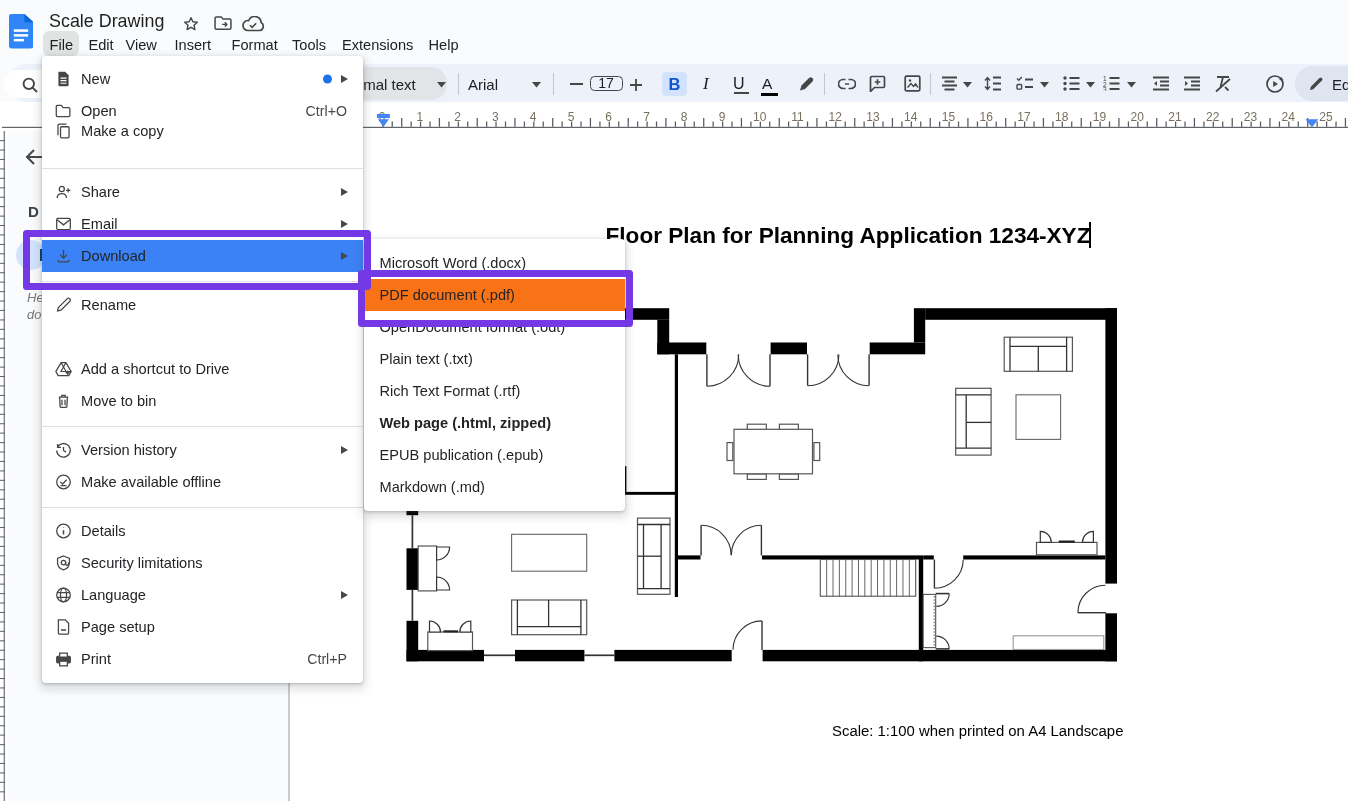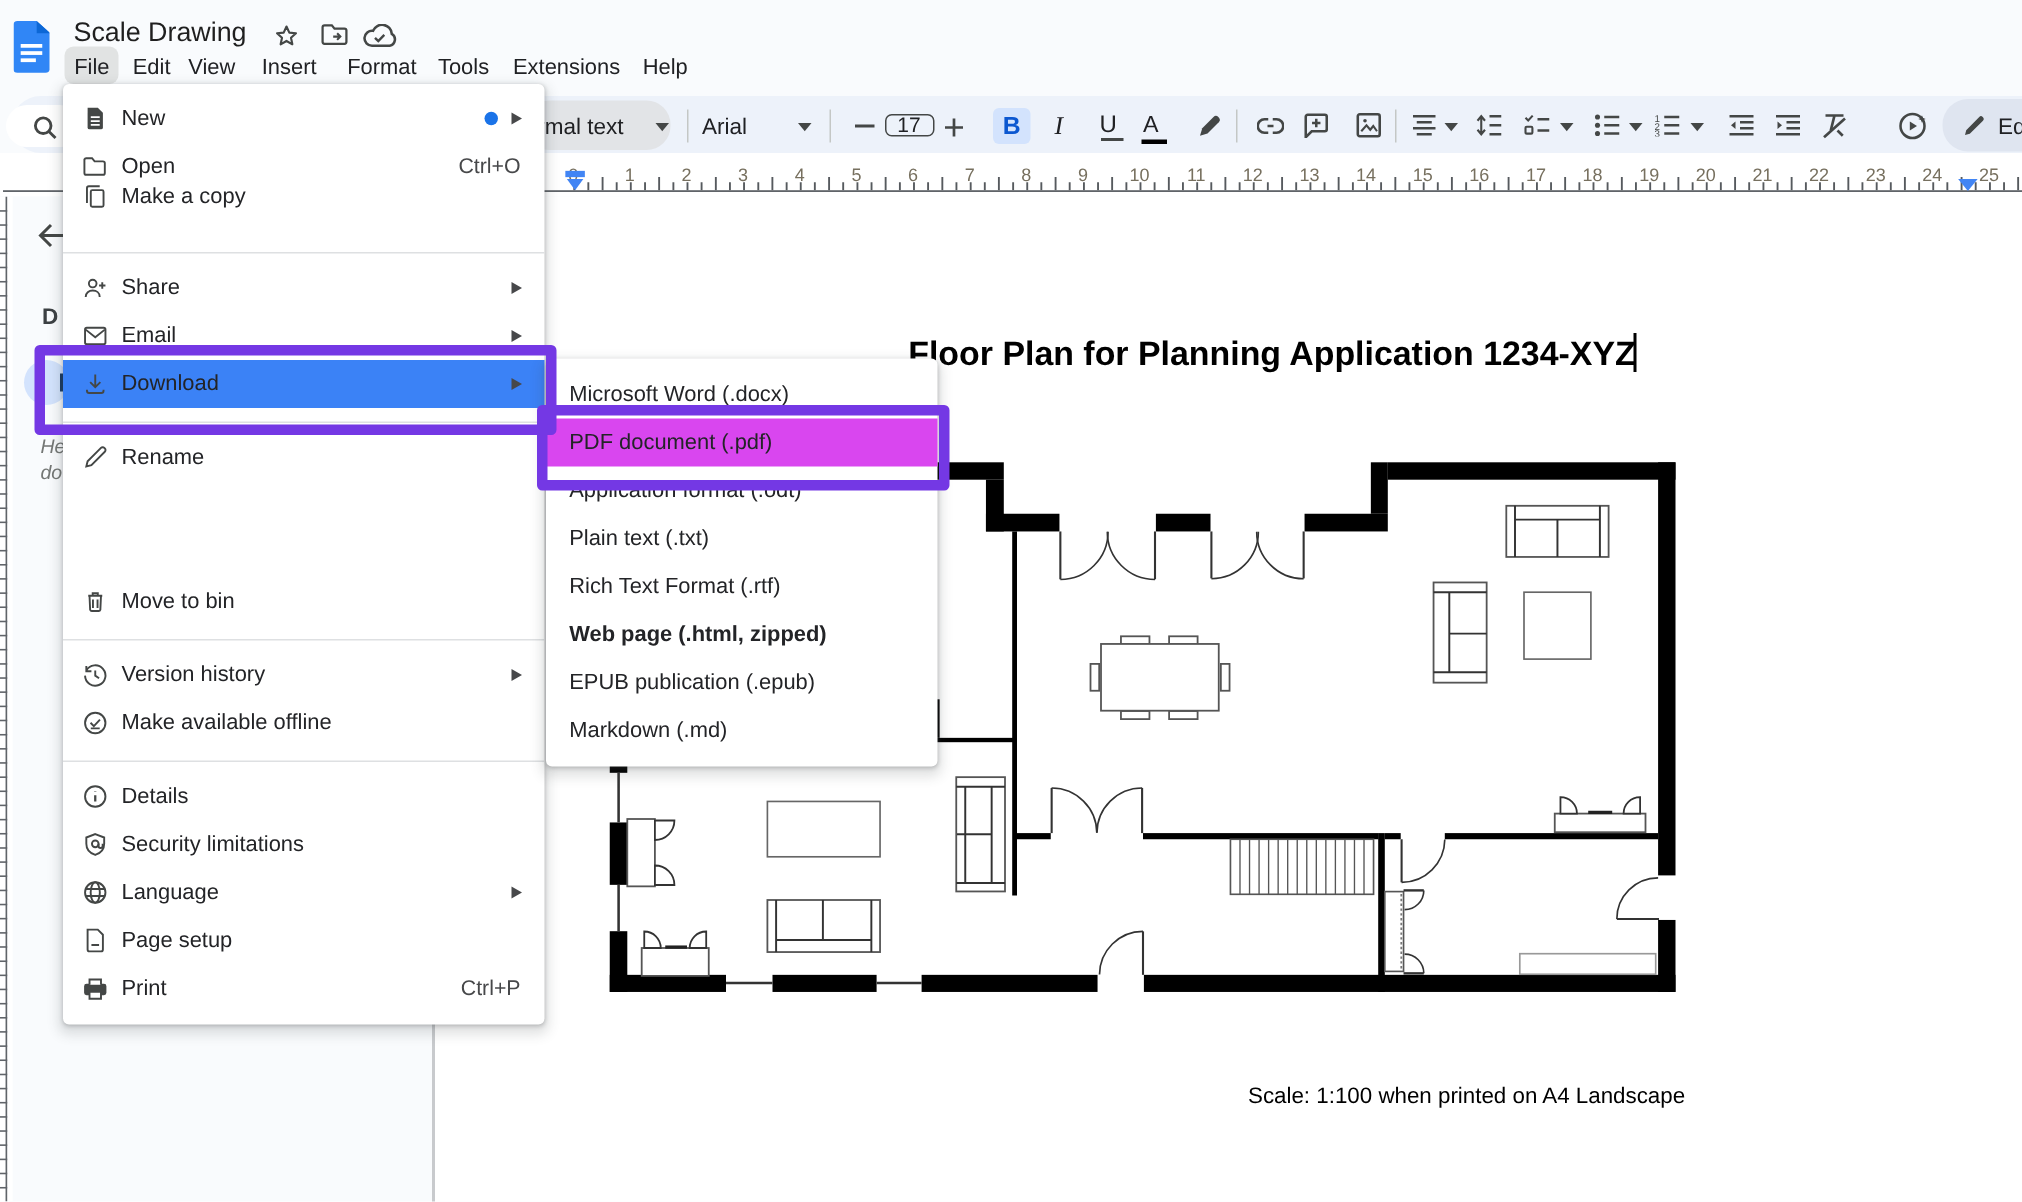--- a/index.html
+++ b/index.html
@@ -576,20 +576,30 @@
       </div>
       <div class="msep" style="top:224.5px"></div>
       <div class="mrow" style="top:233px;">
         <div class="micon">
           <svg width="17" height="17" viewBox="0 0 20 20" fill="none" stroke="#444746" stroke-width="1.5">
             <path d="M3 17 l1-4 L14.5 2.5 a1.8 1.8 0 0 1 2.6 0 l.4.4 a1.8 1.8 0 0 1 0 2.6 L7 16 Z"></path>
           </svg>
         </div>
         <div class="mtext" style="left:39px">Rename</div>
       </div>
+      <div class="mrow" style="top:297px;">
+        <div class="micon">
+          <svg width="17" height="17" viewBox="0 0 20 20" fill="none" stroke="#444746" stroke-width="1.5">
+            <path d="M7.2 2.5 h5.6 L19 13 l-2.8 4.8 H3.8 L1 13 Z"></path>
+            <path d="M7.2 2.5 L13 13 M12.8 2.5 L7 13 H19" stroke-width="1.3"></path>
+            <path d="M14.9 12.2 v4.6 M12.6 14.5 h4.6" stroke-width="1.7"></path>
+          </svg>
+        </div>
+        <div class="mtext" style="left:39px">Add a shortcut to Drive</div>
+      </div>
       <div class="mrow" style="top:329px;">
         <div class="micon">
           <svg width="17" height="17" viewBox="0 0 20 20" fill="none" stroke="#444746" stroke-width="1.5">
             <path d="M4.5 5.5 h11 M8 5 V3.5 h4 V5 M5.5 5.5 L6 16.5 a1.4 1.4 0 0 0 1.4 1 h5.2 a1.4 1.4 0 0 0 1.4-1 L14.5 5.5 M8.2 8.5 v6.5 M11.8 8.5 v6.5"></path>
           </svg>
         </div>
         <div class="mtext" style="left:39px">Move to bin</div>
       </div>
       <div class="msep" style="top:369.5px"></div>
       <div class="mrow" style="top:378px;">
@@ -660,25 +670,25 @@
         </div>
         <div class="mtext" style="left:39px">Print</div>
         <div class="short">Ctrl+P</div>
       </div>
     </div>
 
   <div id="submenu">
       <div class="mrow" style="top:8px;">
         <div class="stext">Microsoft Word (.docx)</div>
       </div>
-      <div class="mrow" style="top:40px;background:#d946ef;text-align:right;">
+      <div class="mrow" style="top:40px;background:#f97316;text-align:right;">
         <div class="stext">PDF document (.pdf)</div>
       </div>
       <div class="mrow" style="top:72px;">
-        <div class="stext">Application format (.odt)</div>
+        <div class="stext">OpenDocument format (.odt)</div>
       </div>
       <div class="mrow" style="top:104px;">
         <div class="stext">Plain text (.txt)</div>
       </div>
       <div class="mrow" style="top:136px;">
         <div class="stext">Rich Text Format (.rtf)</div>
       </div>
       <div class="mrow" style="top:168px;font-weight:bold;">
         <div class="stext">Web page (.html, zipped)</div>
       </div>

